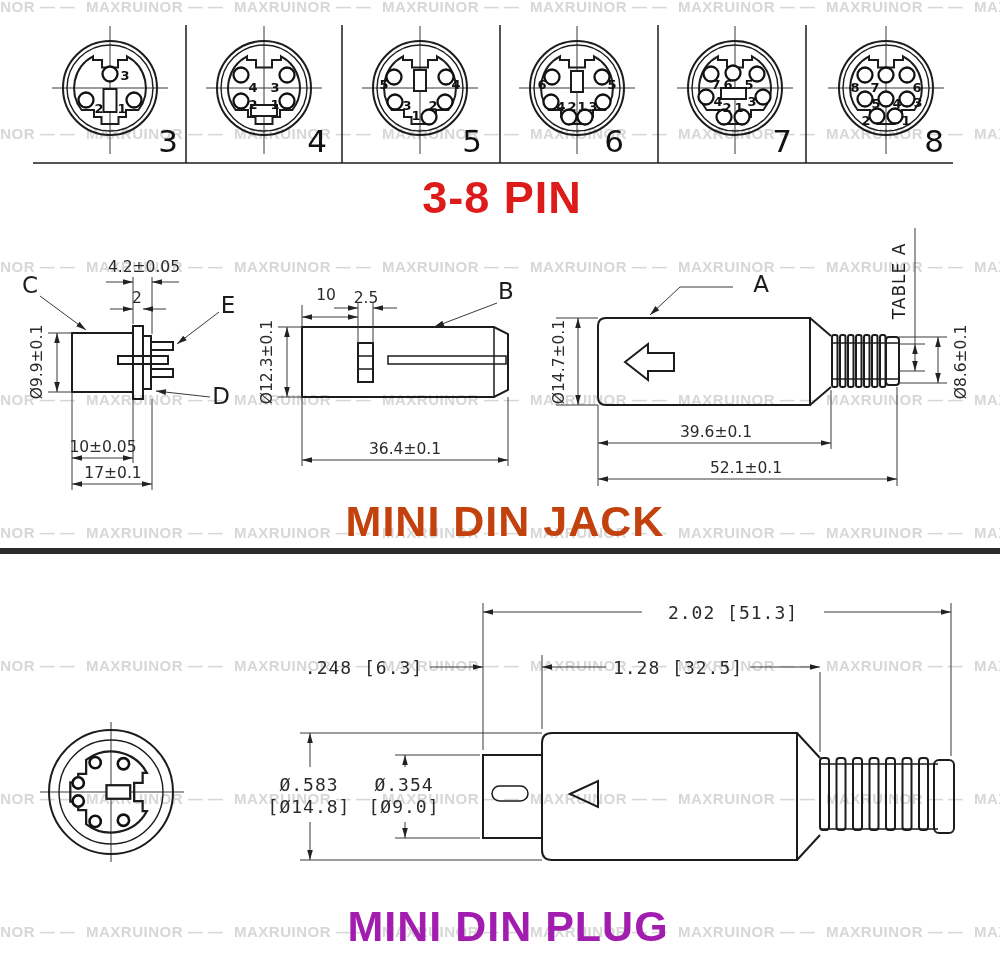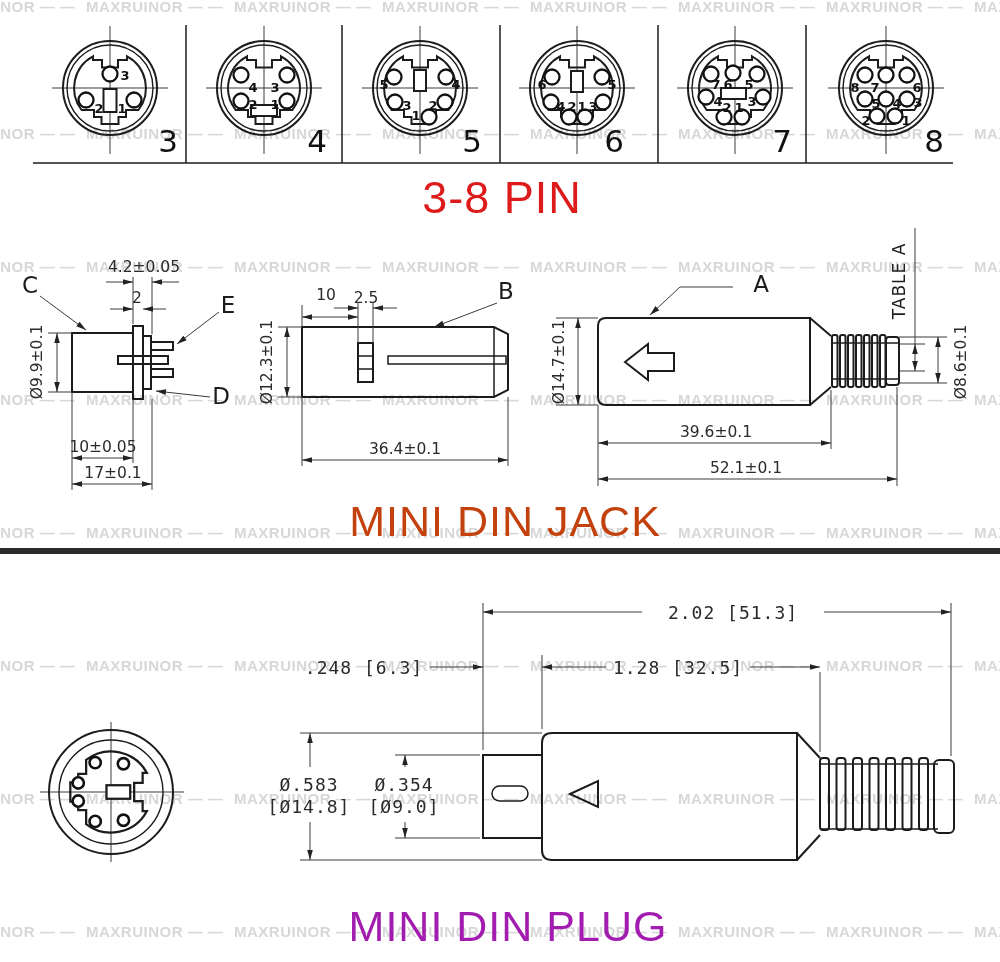--- a/index.html
+++ b/index.html
@@ -3,21 +3,21 @@
 <meta charset="utf-8">
 <style>
   html,body{margin:0;padding:0;background:#fff;}
   #stage{position:relative;width:1000px;height:962px;background:#ffffff;overflow:hidden;
          font-family:"Liberation Sans",sans-serif;}
   .wm-row{position:absolute;left:-62px;white-space:nowrap;font-size:15px;font-weight:700;
           color:#d7d7d7;letter-spacing:.5px;z-index:0;user-select:none;}
   .wm-unit{display:inline-block;width:148px;white-space:nowrap;overflow:visible;}
   svg#drawing{position:absolute;left:0;top:0;z-index:1;}
   .red-title{position:absolute;transform:translateX(-50%);white-space:nowrap;z-index:2;
-             font-weight:400;letter-spacing:1px;color:#de1b1b;}
+             font-weight:700;letter-spacing:1px;color:#de1b1b;}
   #pin-title{top:172px;left:502px;font-size:45px;}
   #jack-title{top:497px;left:505px;font-size:43px;}
   #plug-title{top:902px;left:508px;font-size:43px;}
   #divider{position:absolute;left:0;top:548px;width:1000px;height:6px;background:#2b2b2b;z-index:2;}
   
   .outline{fill:none;stroke:#1c1c1c;stroke-width:2;}
   .outline-f{fill:#fff;stroke:#1c1c1c;stroke-width:2;}
   .mid{fill:none;stroke:#1c1c1c;stroke-width:1.5;}
   .thin{fill:none;stroke:#3a3a3a;stroke-width:1;}
   text{text-anchor:middle;}

